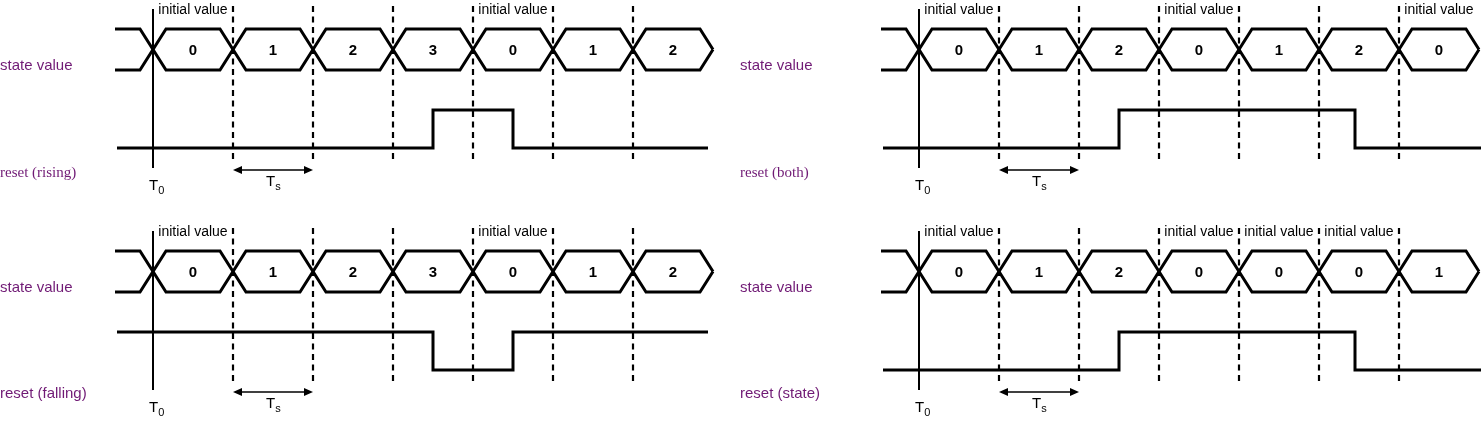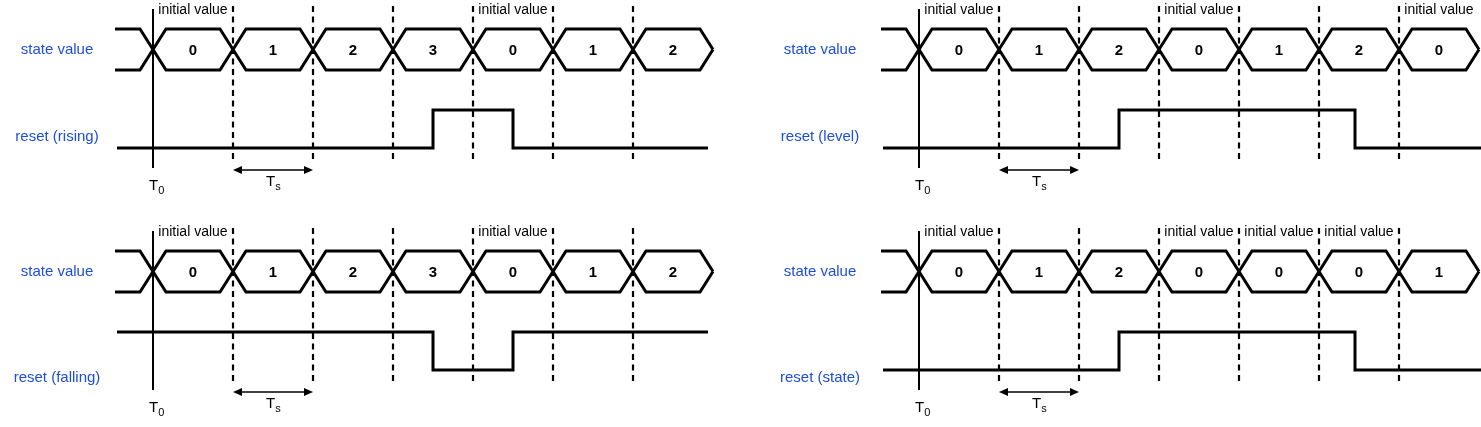--- a/index.html
+++ b/index.html
@@ -15,28 +15,28 @@
   }
   .quad { position: absolute; }
   .quad svg { position: absolute; left: 0; top: 0; display: block; }
   .q0 { left: 0;     top: 0;     width: 740px; height: 213px; }
   .q1 { left: 740px; top: 0;     width: 741px; height: 213px; }
   .q2 { left: 0;     top: 213px; width: 740px; height: 214px; }
   .q3 { left: 740px; top: 213px; width: 741px; height: 214px; }
   .label {
     position: absolute;
     height: 20px; line-height: 20px;
-    font-size: 15px; color: #1d4ed8;
-    text-align: center;
+    font-size: 15px; color: #701a75;
     white-space: nowrap;
+    margin-top: 16px;
   }
   .col-left  .label { left: 0; width: 114px; }  
   .col-right .label { left: 0; width: 160px; }  
   .row-top    .sig { top: 39px;  }
-  .row-top    .rst { top: 126px; }
+  .row-top    .rst { top: 146px; font-family: Liberation Serif, serif; }
   .row-bottom .sig { top: 48px;  }
   .row-bottom .rst { top: 154px; }
 </style>
 </head>
 <body>
 
 <div class="figure">
 
   <div class="quad q0 col-left row-top">
     <svg width="740" height="213" viewBox="0 0 740 213">
@@ -111,21 +111,21 @@
         <path d="M143,148 L379,148 L379,110 L615,110 L615,148 L741,148" fill="none" stroke="#000000" stroke-width="3"></path>
         <g>
           <line x1="261" y1="170" x2="337" y2="170" stroke="#000000" stroke-width="1.4"></line>
           <polygon points="259,170 268,166 268,174" fill="#000000"></polygon>
           <polygon points="339,170 330,166 330,174" fill="#000000"></polygon>
         </g>
         <text x="292" y="186" font-size="15" fill="#000000" font-family="&quot;Liberation Sans&quot;, sans-serif">T<tspan dy="4" font-size="11">s</tspan></text>
         <text x="175" y="190" font-size="15" fill="#000000" font-family="&quot;Liberation Sans&quot;, sans-serif">T<tspan dy="4" font-size="11">0</tspan></text>
       </svg>
     <div class="label sig">state value</div>
-    <div class="label rst">reset (level)</div>
+    <div class="label rst">reset (both)</div>
   </div>
 
   <div class="quad q2 col-left row-bottom">
     <svg width="740" height="214" viewBox="0 0 740 214">
         <g>
           <line x1="233" y1="15" x2="233" y2="172" stroke="#000000" stroke-width="2.2" stroke-dasharray="6 4.5"></line>
           <line x1="313" y1="15" x2="313" y2="172" stroke="#000000" stroke-width="2.2" stroke-dasharray="6 4.5"></line>
           <line x1="393" y1="15" x2="393" y2="172" stroke="#000000" stroke-width="2.2" stroke-dasharray="6 4.5"></line>
           <line x1="473" y1="15" x2="473" y2="172" stroke="#000000" stroke-width="2.2" stroke-dasharray="6 4.5"></line>
           <line x1="553" y1="15" x2="553" y2="172" stroke="#000000" stroke-width="2.2" stroke-dasharray="6 4.5"></line>

